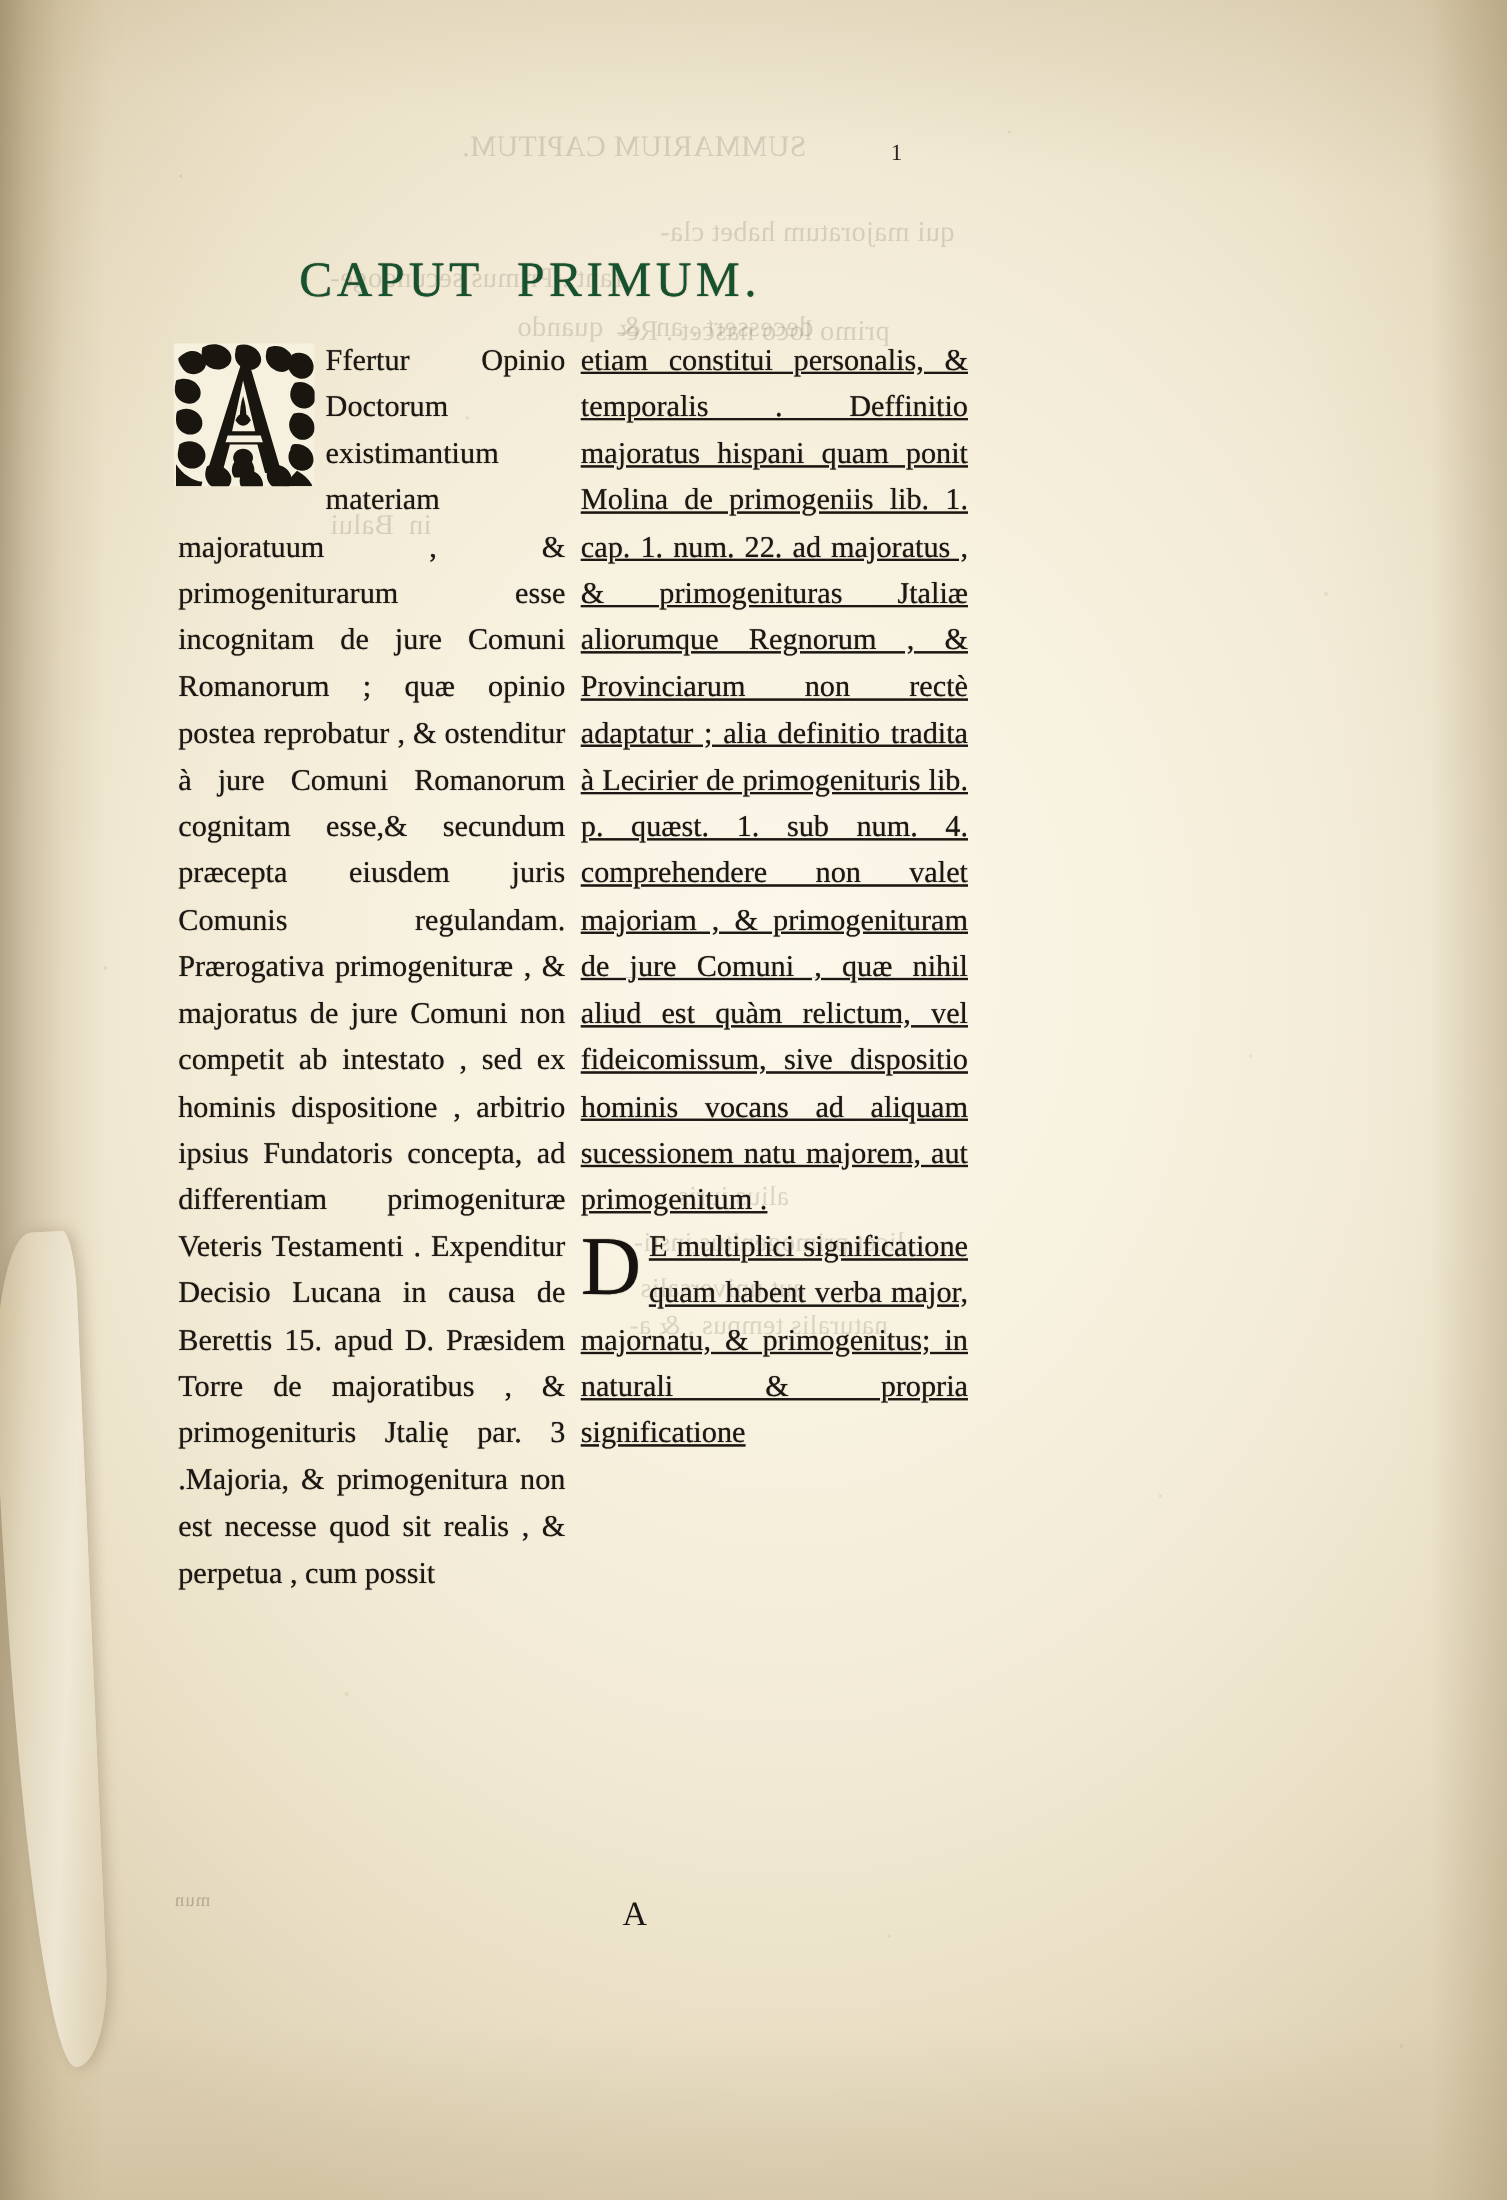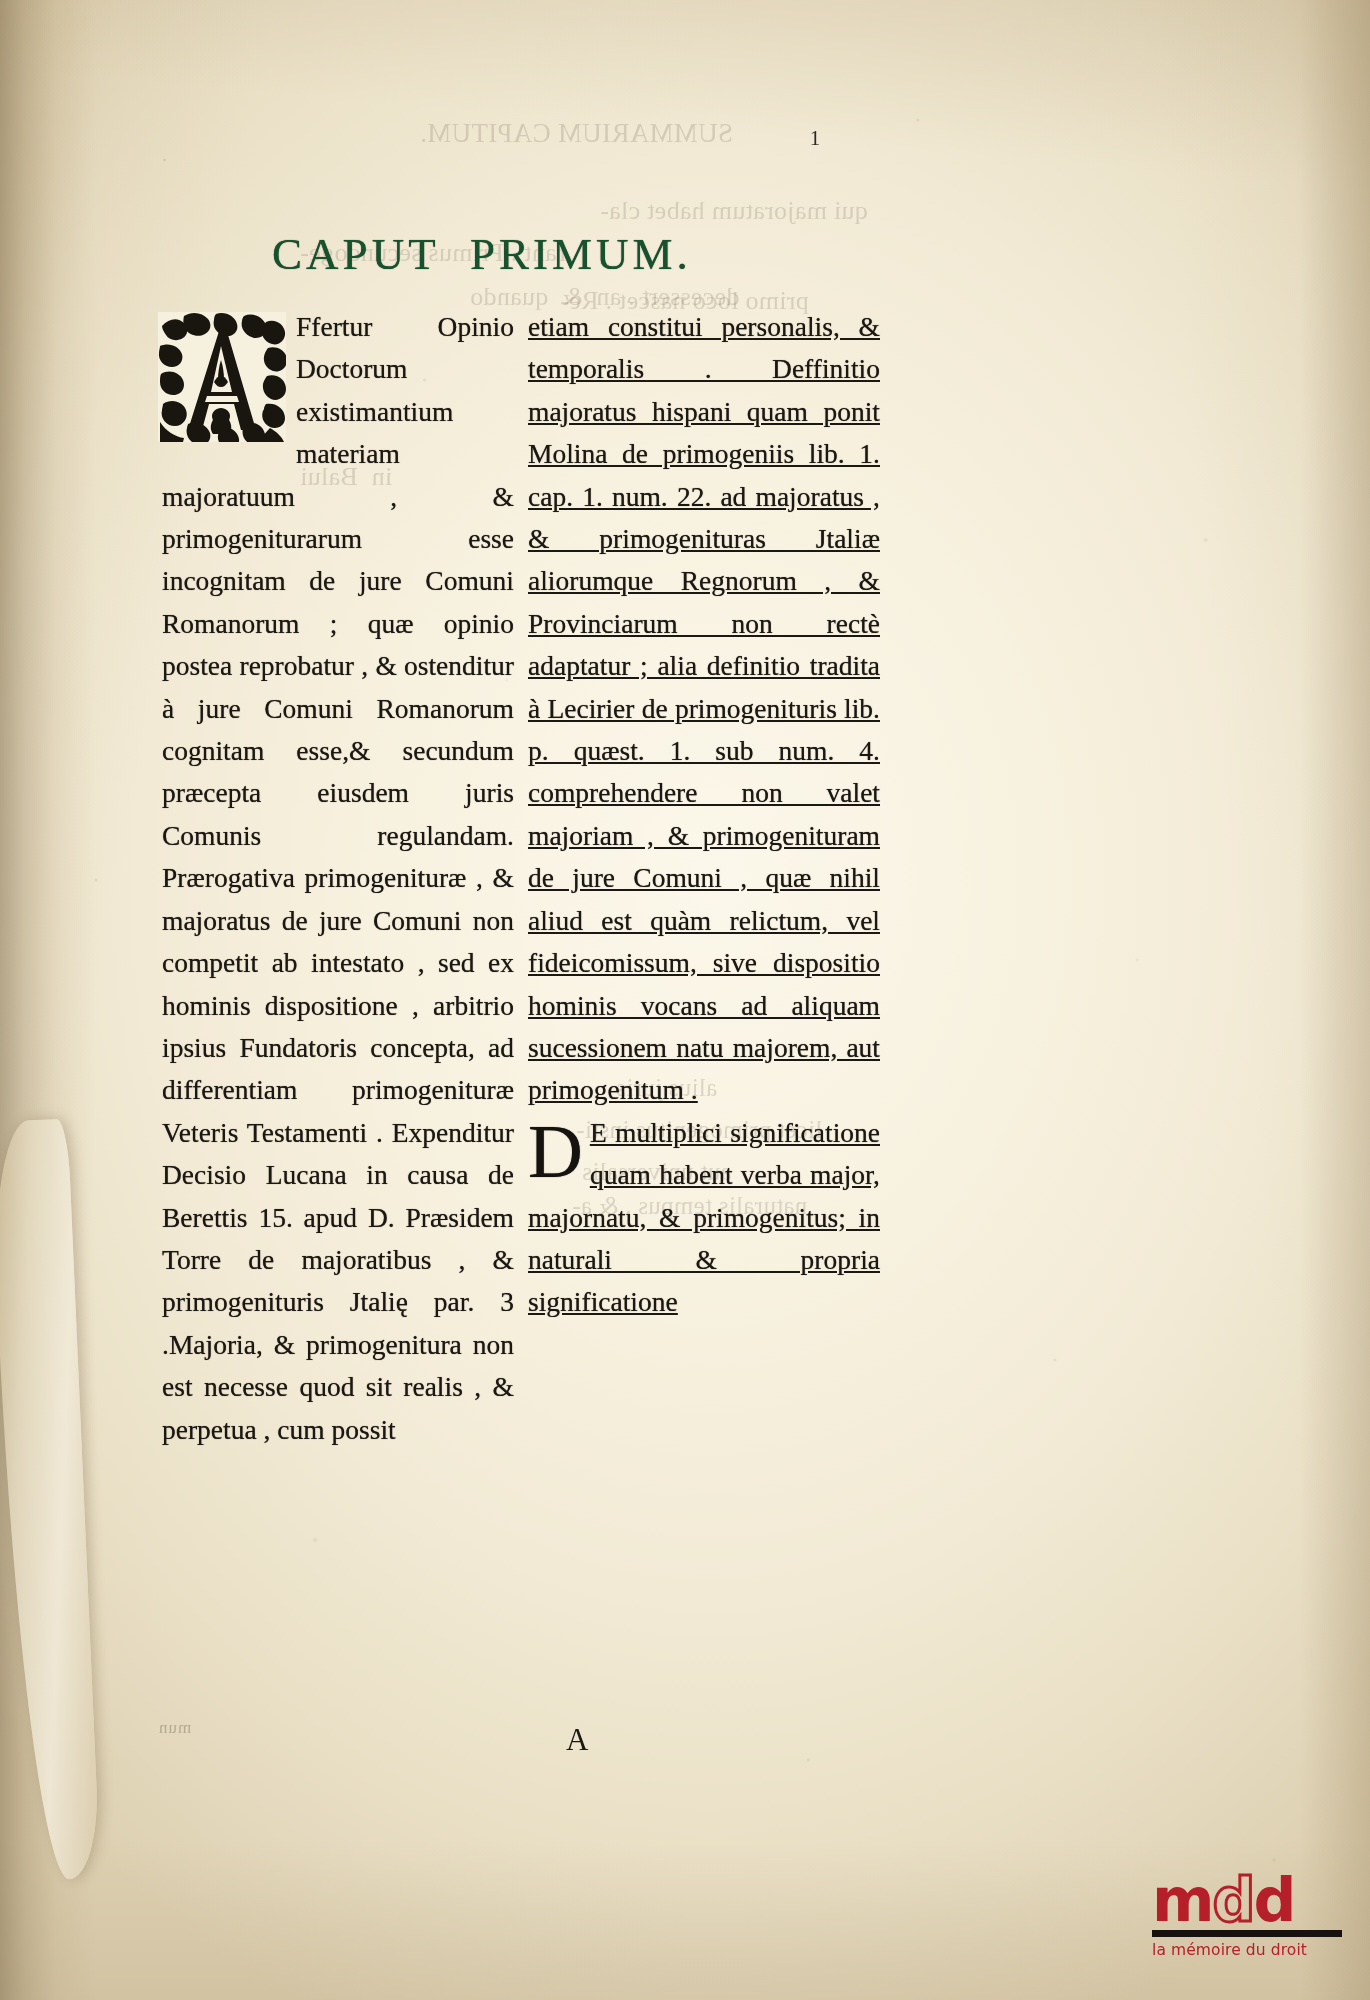--- a/index.html
+++ b/index.html
@@ -316,19 +316,14 @@
       <p>
         <span class="plaincap">D</span><span>E multiplici significatione quam habent verba major, majornatu, &amp; primogenitus; in naturali &amp; propria significatione</span>
       </p>
     </div>
 
     <div id="signature-mark">A</div>
     <div id="catchword-smudge">mun</div>
 
   </div>
 
-  <div id="mdd-logo">
-    <div id="mdd-word"><span>m</span><span class="hollow">d</span><span>d</span></div>
-    <div id="mdd-rule"></div>
-    <div id="mdd-tagline">la mémoire du droit</div>
-  </div>
 
 </div>
 
 </body></html>

